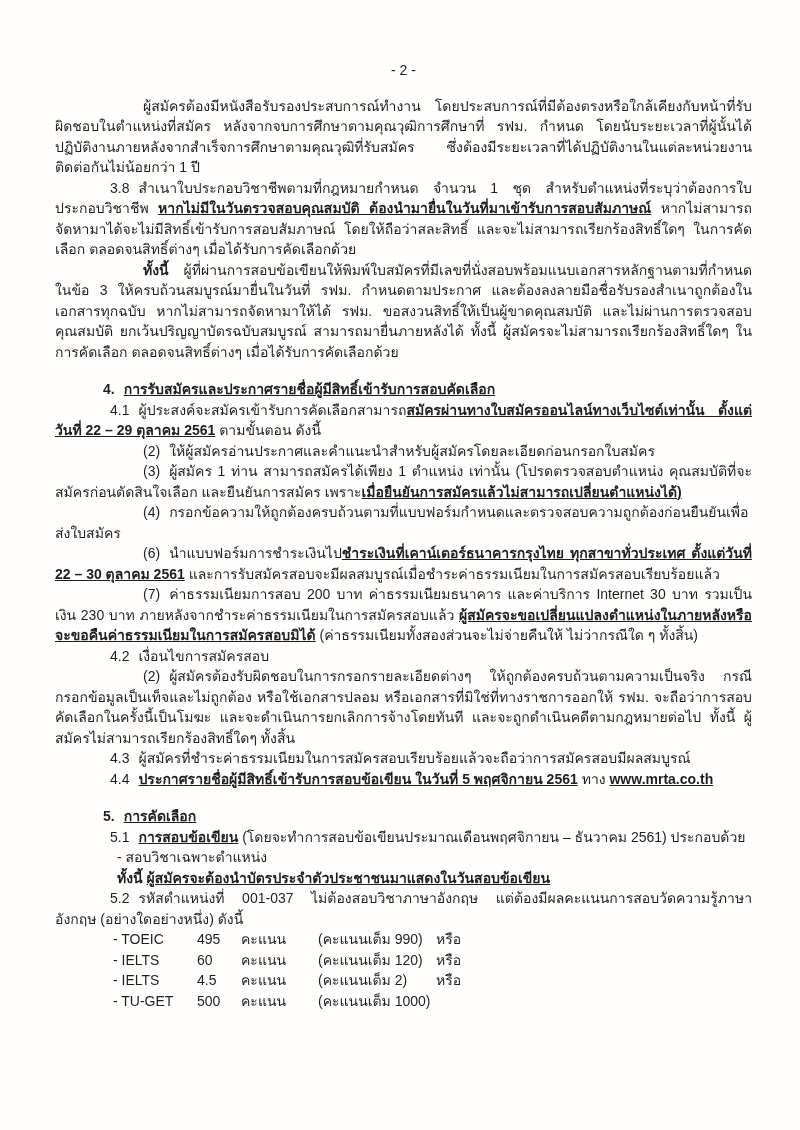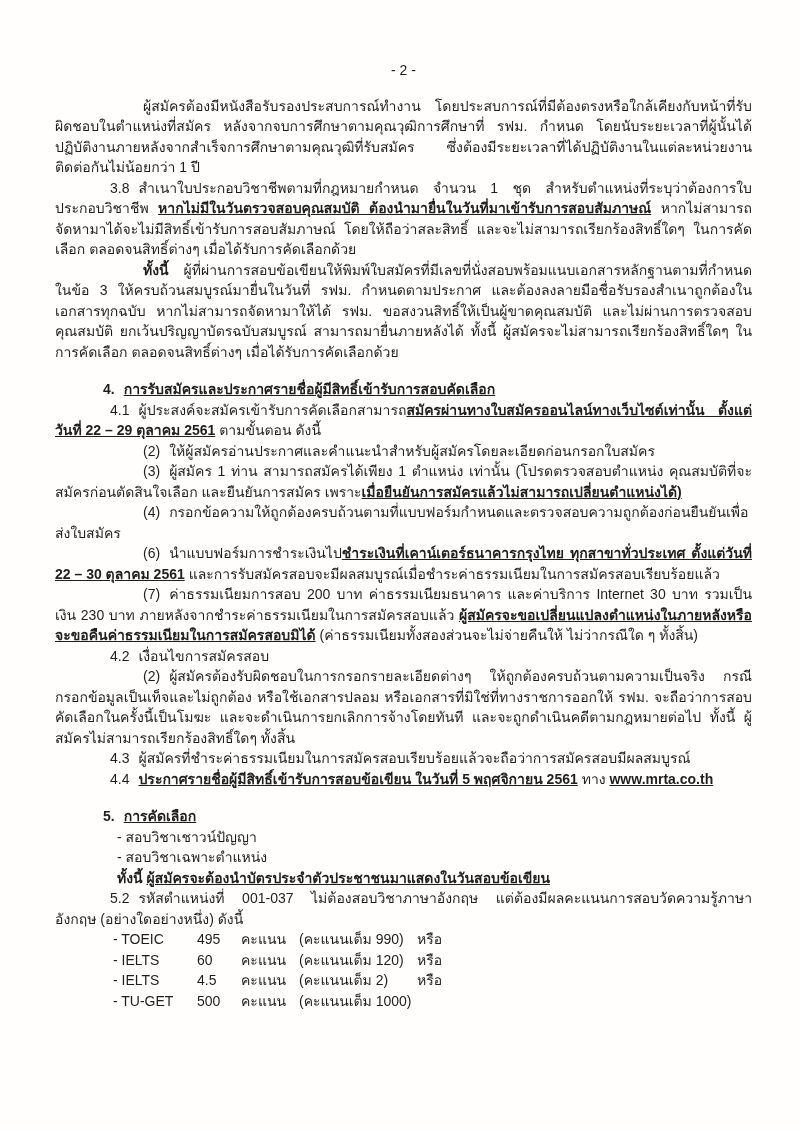--- a/index.html
+++ b/index.html
@@ -22,21 +22,21 @@
   .ti62{text-indent:62px;}
   .ti88{text-indent:88px;}
   .mt{margin-top:17px;}
   .num{margin-right:9px;}
   .b{font-weight:bold;margin-top:7px;}
   .bu{font-weight:bold;text-decoration:underline;}
   .score{padding-left:58px;text-align:left;}
   .score .c1{display:inline-block;width:84px;}
   .score .c2{display:inline-block;width:44px;}
   .score .c3{display:inline-block;width:58px;}
-  .score .c4{display:inline-block;width:118px;}
+  .score .c4{display:inline-block;width:118px;margin-left:19px;}
 </style>
 </head>
 <body>
 
 <div class="page">
 
   <p class="pageno">- 2 -</p>
 
   <p class="ti88">ผู้สมัครต้องมีหนังสือรับรองประสบการณ์ทำงาน โดยประสบการณ์ที่มีต้องตรงหรือใกล้เคียงกับหน้าที่รับผิดชอบในตำแหน่งที่สมัคร หลังจากจบการศึกษาตามคุณวุฒิการศึกษาที่ รฟม. กำหนด โดยนับระยะเวลาที่ผู้นั้นได้ปฏิบัติงานภายหลังจากสำเร็จการศึกษาตามคุณวุฒิที่รับสมัคร ซึ่งต้องมีระยะเวลาที่ได้ปฏิบัติงานในแต่ละหน่วยงานติดต่อกันไม่น้อยกว่า 1 ปี</p>
 
@@ -64,22 +64,22 @@
 
 
   <p class="ti88"><span class="num">(2)</span><span>ผู้สมัครต้องรับผิดชอบในการกรอกรายละเอียดต่างๆ ให้ถูกต้องครบถ้วนตามความเป็นจริง กรณีกรอกข้อมูลเป็นเท็จและไม่ถูกต้อง หรือใช้เอกสารปลอม หรือเอกสารที่มิใช่ที่ทางราชการออกให้ รฟม. จะถือว่าการสอบคัดเลือกในครั้งนี้เป็นโมฆะ และจะดำเนินการยกเลิกการจ้างโดยทันที และจะถูกดำเนินคดีตามกฎหมายต่อไป ทั้งนี้ ผู้สมัครไม่สามารถเรียกร้องสิทธิ์ใดๆ ทั้งสิ้น</span></p>
 
   <p class="ti55"><span class="num">4.3</span><span>ผู้สมัครที่ชำระค่าธรรมเนียมในการสมัครสอบเรียบร้อยแล้วจะถือว่าการสมัครสอบมีผลสมบูรณ์</span></p>
 
   <p class="ti55"><span class="num">4.4</span><span class="bu">ประกาศรายชื่อผู้มีสิทธิ์เข้ารับการสอบข้อเขียน ในวันที่ 5 พฤศจิกายน 2561</span><span> ทาง </span><span class="bu">www.mrta.co.th</span></p>
 
   <p class="ti48 mt"><span class="num b">5.</span><span class="bu">การคัดเลือก</span></p>
 
+  <p class="ti55"><span class="num">5.1</span><span class="bu">การสอบข้อเขียน</span><span> (โดยจะทำการสอบข้อเขียนประมาณเดือนพฤศจิกายน – ธันวาคม 2561) ประกอบด้วย</span></p>
 
-  <p class="ti62">- สอบวิชาเชาวน์ปัญญา</p>
 
   <p class="ti62">- สอบวิชาเฉพาะตำแหน่ง</p>
 
   <p class="ti62"><span class="b">ทั้งนี้ </span><span class="bu">ผู้สมัครจะต้องนำบัตรประจำตัวประชาชนมาแสดงในวันสอบข้อเขียน</span></p>
 
   <p class="ti55"><span class="num">5.2</span><span>รหัสตำแหน่งที่ 001-037 ไม่ต้องสอบวิชาภาษาอังกฤษ แต่ต้องมีผลคะแนนการสอบวัดความรู้ภาษาอังกฤษ (อย่างใดอย่างหนึ่ง) ดังนี้</span></p>
 
   <p class="score"><span class="c1">- TOEIC</span><span class="c2">495</span><span class="c3">คะแนน</span><span class="c4">(คะแนนเต็ม 990)</span><span>หรือ</span></p>
 
   <p class="score"><span class="c1">- IELTS</span><span class="c2">60</span><span class="c3">คะแนน</span><span class="c4">(คะแนนเต็ม 120)</span><span>หรือ</span></p>

